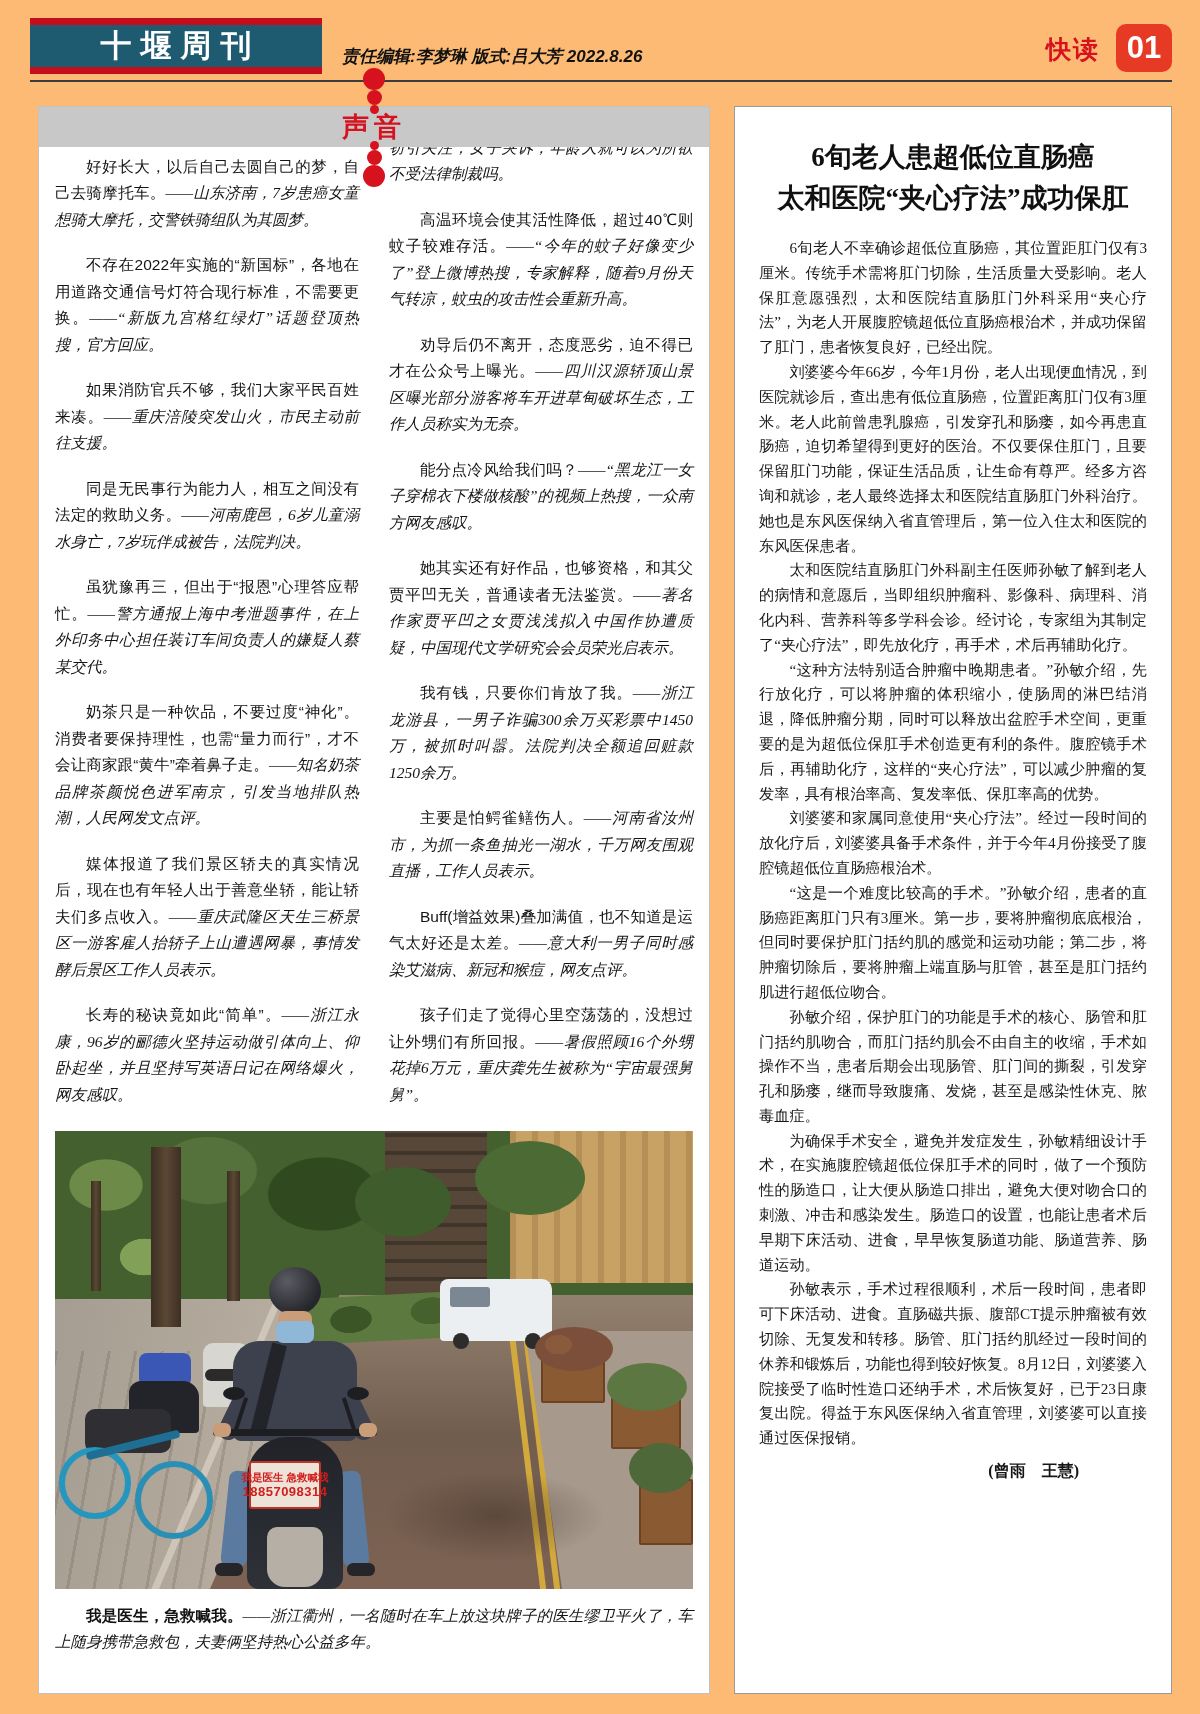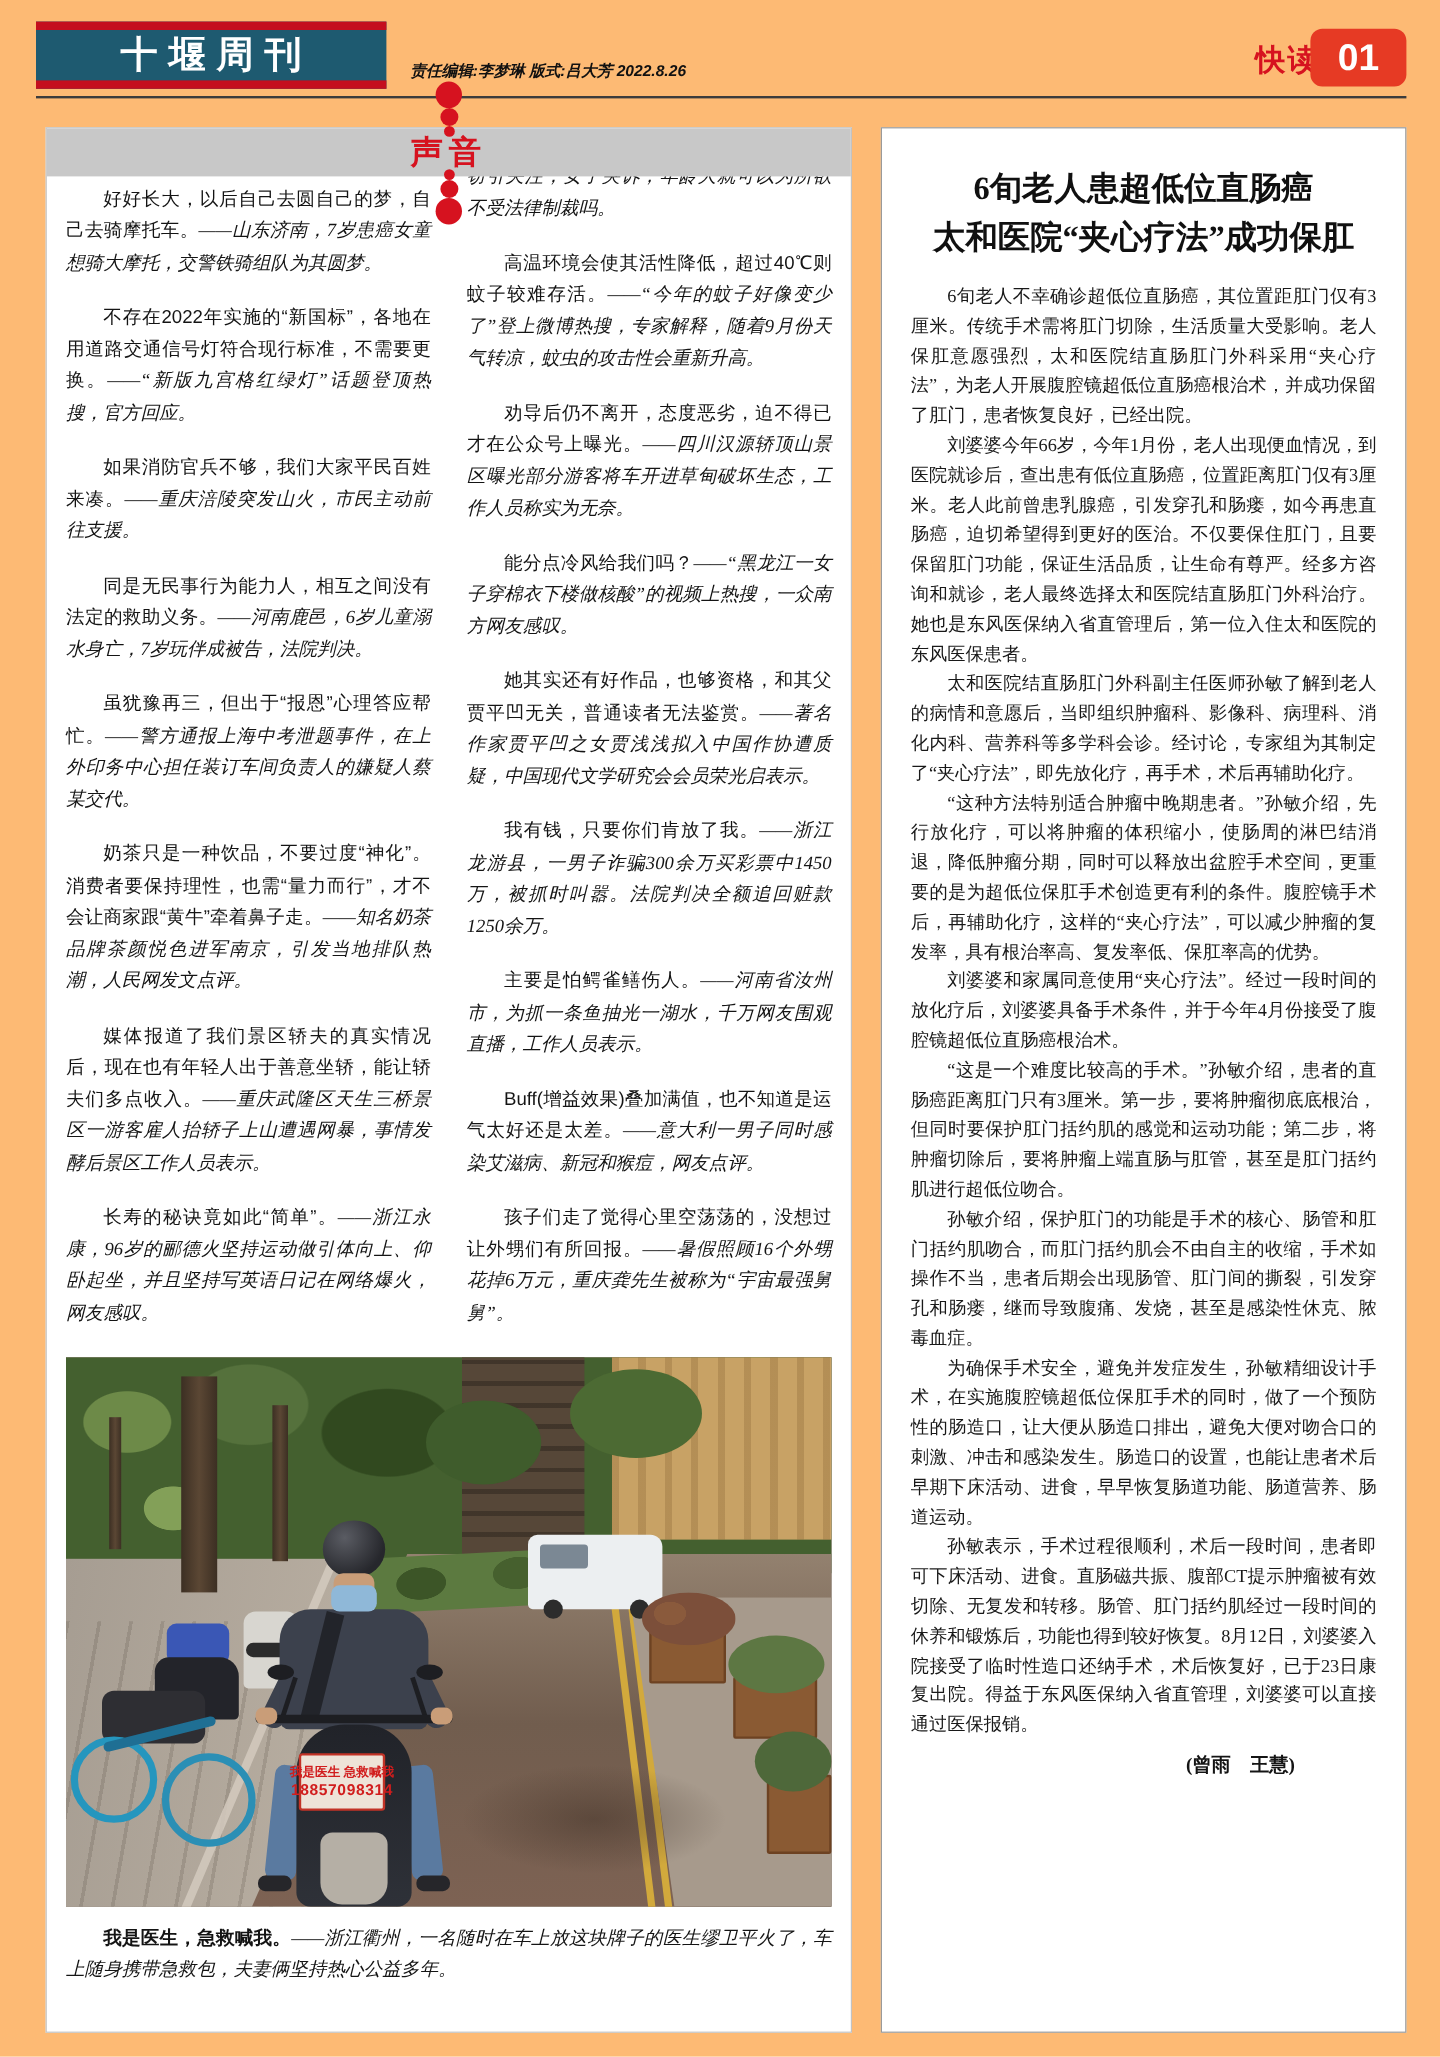--- a/index.html
+++ b/index.html
@@ -7,25 +7,25 @@
   .page { position:relative; width:1200px; height:1714px; margin:0 auto; background:#fdba74;
           font-family:"Liberation Sans", sans-serif; color:#141414; overflow:hidden;padding-left:48px; }
 
   
   .header { position:absolute; left:30px; top:14px; right:28px; height:60px; }
   .logo { position:absolute; left:0; top:4px; width:292px; height:56px; background:#1e5a70;
           border-top:7px solid #c40e1e; border-bottom:7px solid #c40e1e;
           display:flex; align-items:center; justify-content:center; }
   .logo-text { color:#fff; font-size:31px; font-weight:bold; letter-spacing:9px;
                font-family:"Liberation Serif", serif; text-indent:9px; }
-  .editor-line { position:absolute; left:312px; bottom:6px; font-size:13px; font-weight:bold;
+  .editor-line { position:absolute; left:312px; bottom:6px; font-size:17px; font-weight:bold;
                  font-style:italic; color:#111; }
   .section-label { position:absolute; right:72px; bottom:8px; color:#d6121f; font-size:25px;
                    font-weight:bold; letter-spacing:2px; }
-  .page-num { position:absolute; right:0; bottom:2px; width:80px; height:48px; background:#e63a24;
+  .page-num { position:absolute; right:0; bottom:2px; width:56px; height:48px; background:#e63a24;
               border-radius:10px; color:#fff; font-size:31px; font-weight:bold;
               display:flex; align-items:center; justify-content:center; }
   .header-rule { position:absolute; left:30px; right:28px; top:80px; border-top:2px solid #3c3c3c; }
 
   
   .voices-box { position:absolute; left:38px; top:106px; width:672px; height:1588px;
                 border:1px solid #c2c2c2; background:#fff; }
   .banner { height:40px; background:#c8c8c8; display:flex; align-items:center; justify-content:center;flex-direction:column; }
   .dot { background:#d6121f; border-radius:50%; flex:0 0 auto; }
   .d1 { width:22px; height:22px; } .d2 { width:15px; height:15px; margin:0 7px; } .d3 { width:9px; height:9px; }

